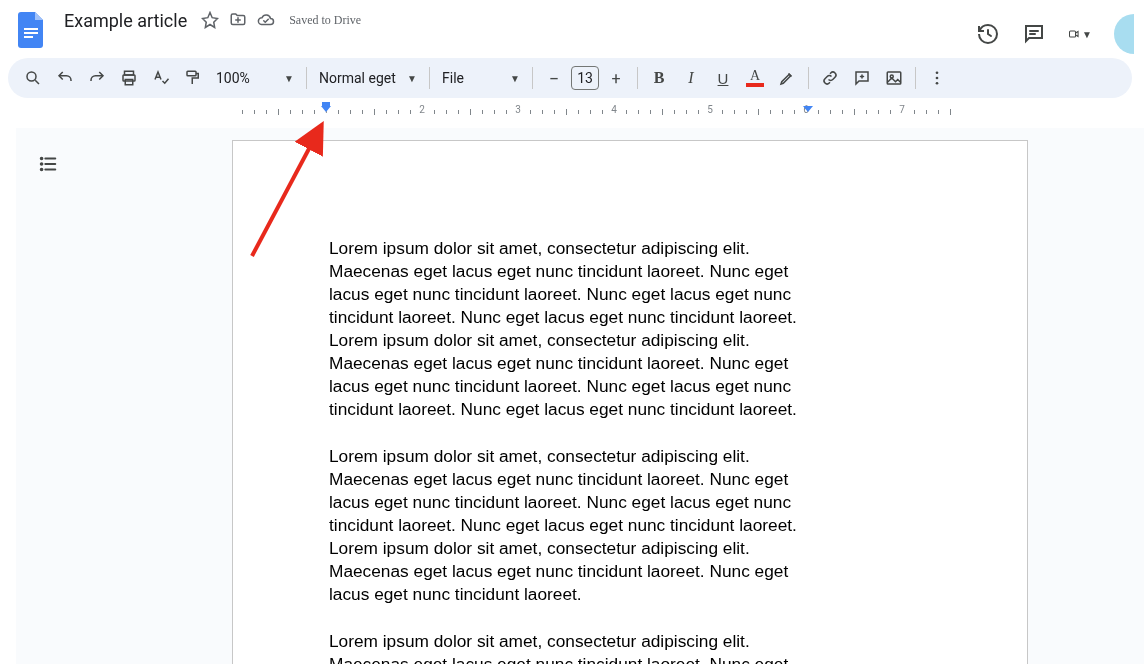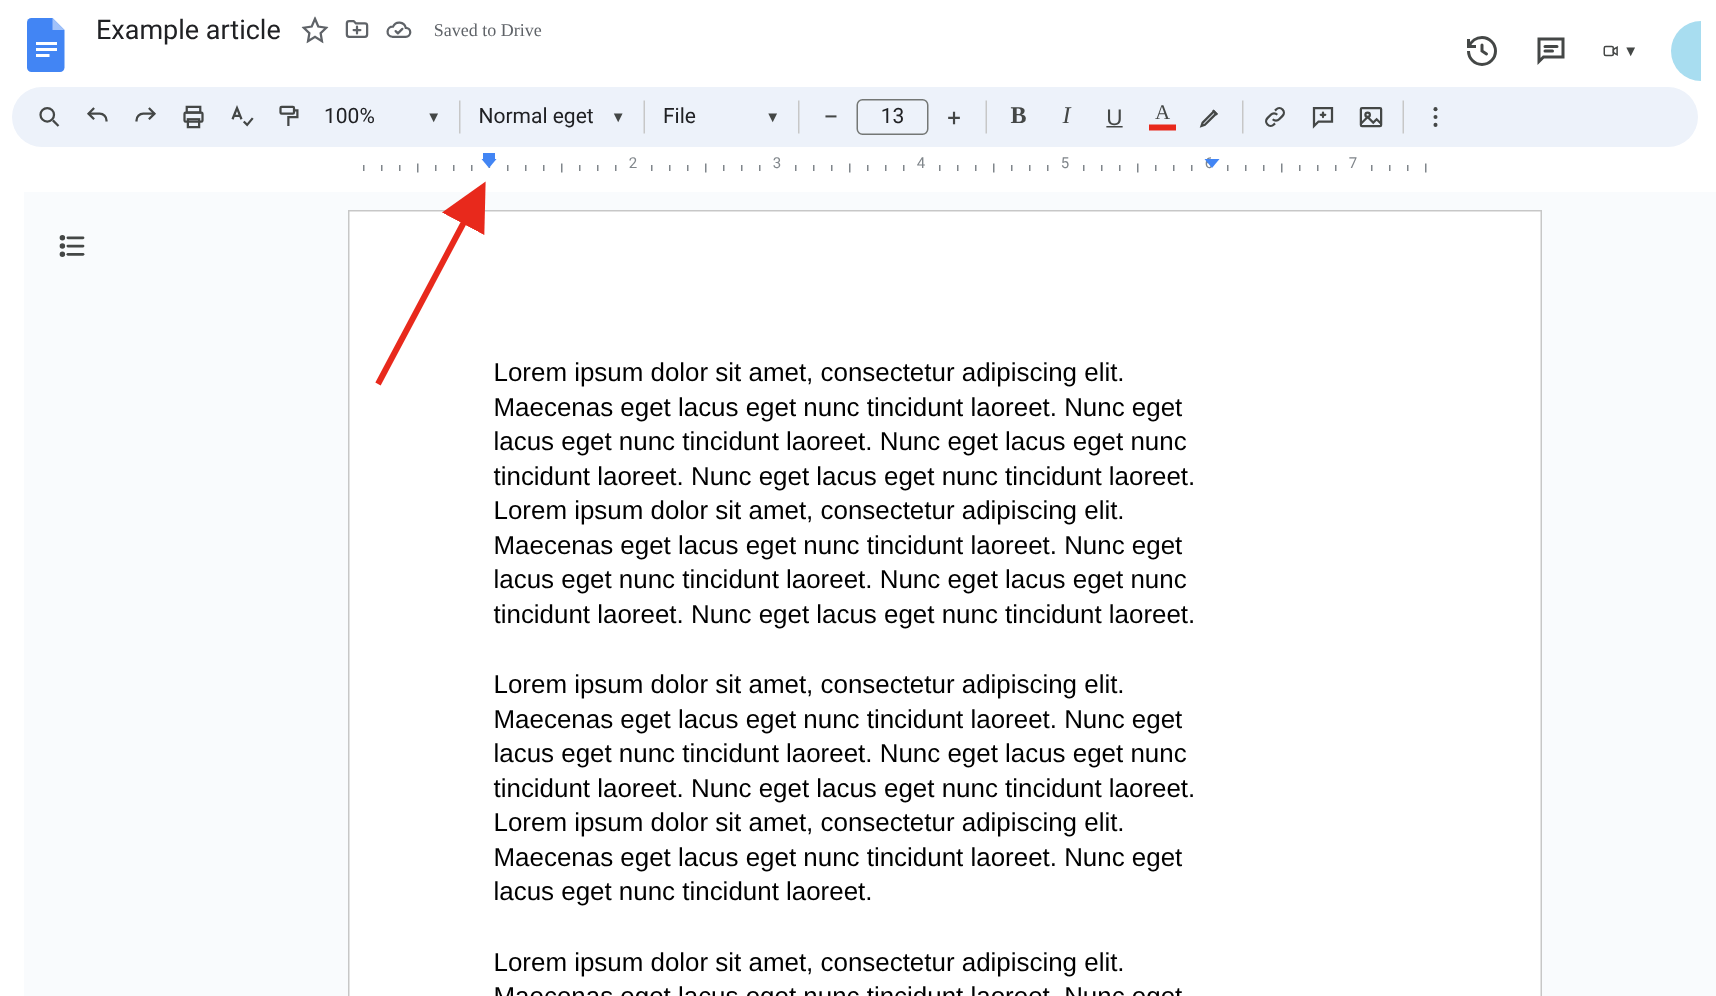--- a/index.html
+++ b/index.html
@@ -79,21 +79,21 @@
   .tb-sep { width:1px; height:22px; background:#c7c7c7; margin: 0 4px; }
   .tb-text {
     font-size: 14px; color:#202124; padding: 0 6px;
     display:flex; align-items:center; gap:6px; height:30px;
     cursor:pointer;
   }
   .tb-select { min-width: 90px; justify-content: space-between; }
   .font-size-box {
     border: 1px solid #747775;
     border-radius: 4px;
-    width: 48px; height: 24px;
+    width: 28px; height: 24px;
     display:flex;align-items:center;justify-content:center;
     font-size: 14px;
     background:#fff0;
   }
   .caret { font-size:10px; color:#444746; }
   .bold { font-weight:700; font-family:serif; font-size:16px;}
   .italic { font-style:italic; font-family:serif; font-size:16px;}
   .underline-u { text-decoration: underline; font-family: Arial; font-size:15px;}
   .text-color {
     display:flex; flex-direction:column; align-items:center; gap:1px;

